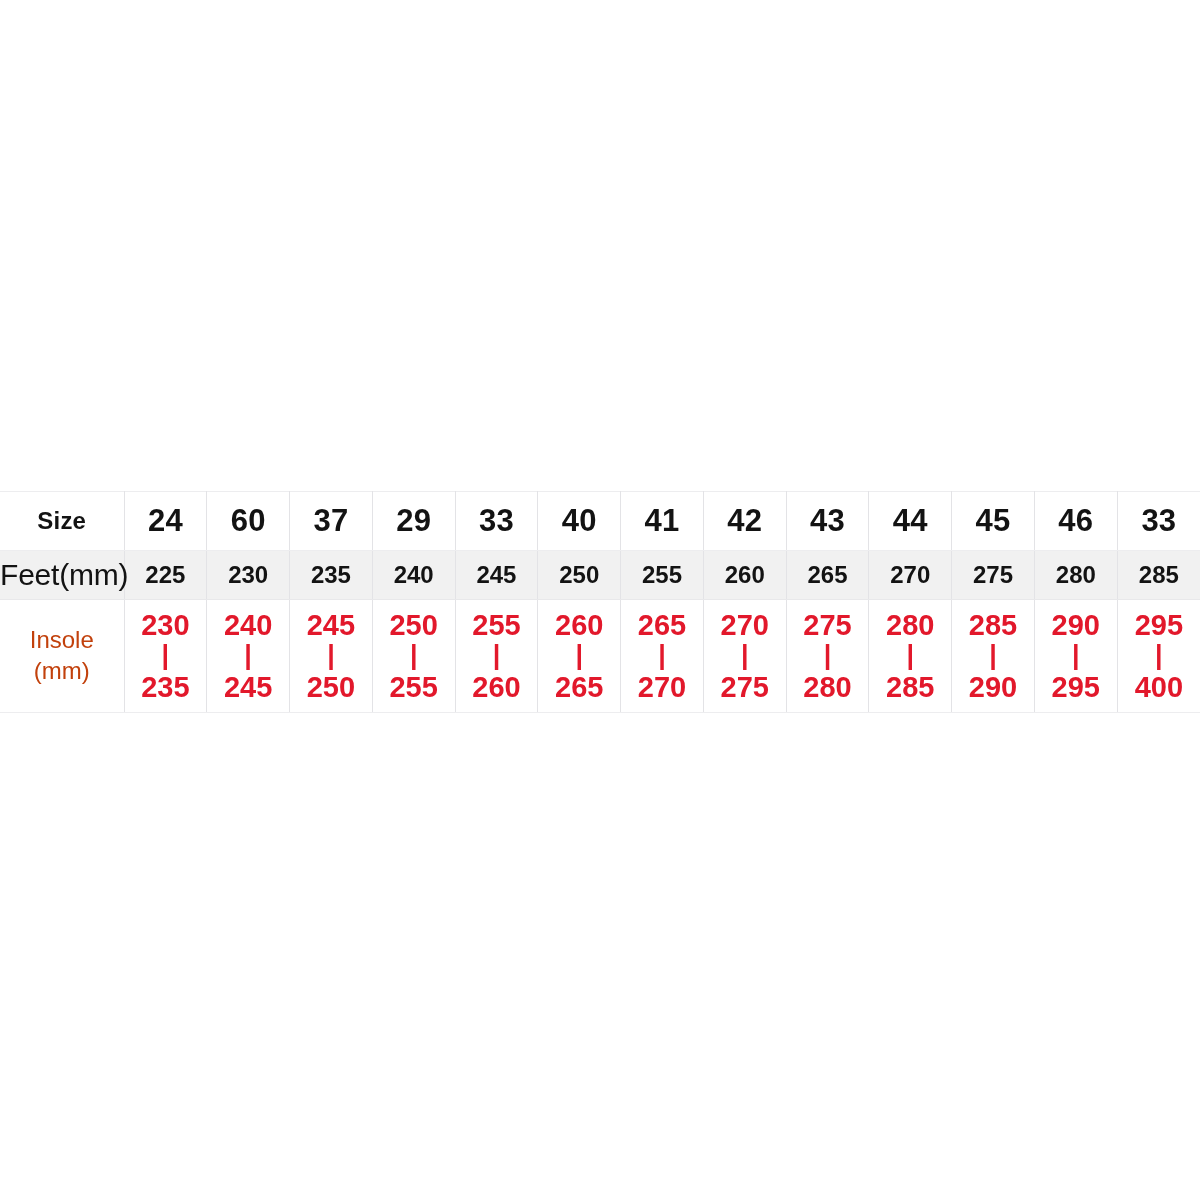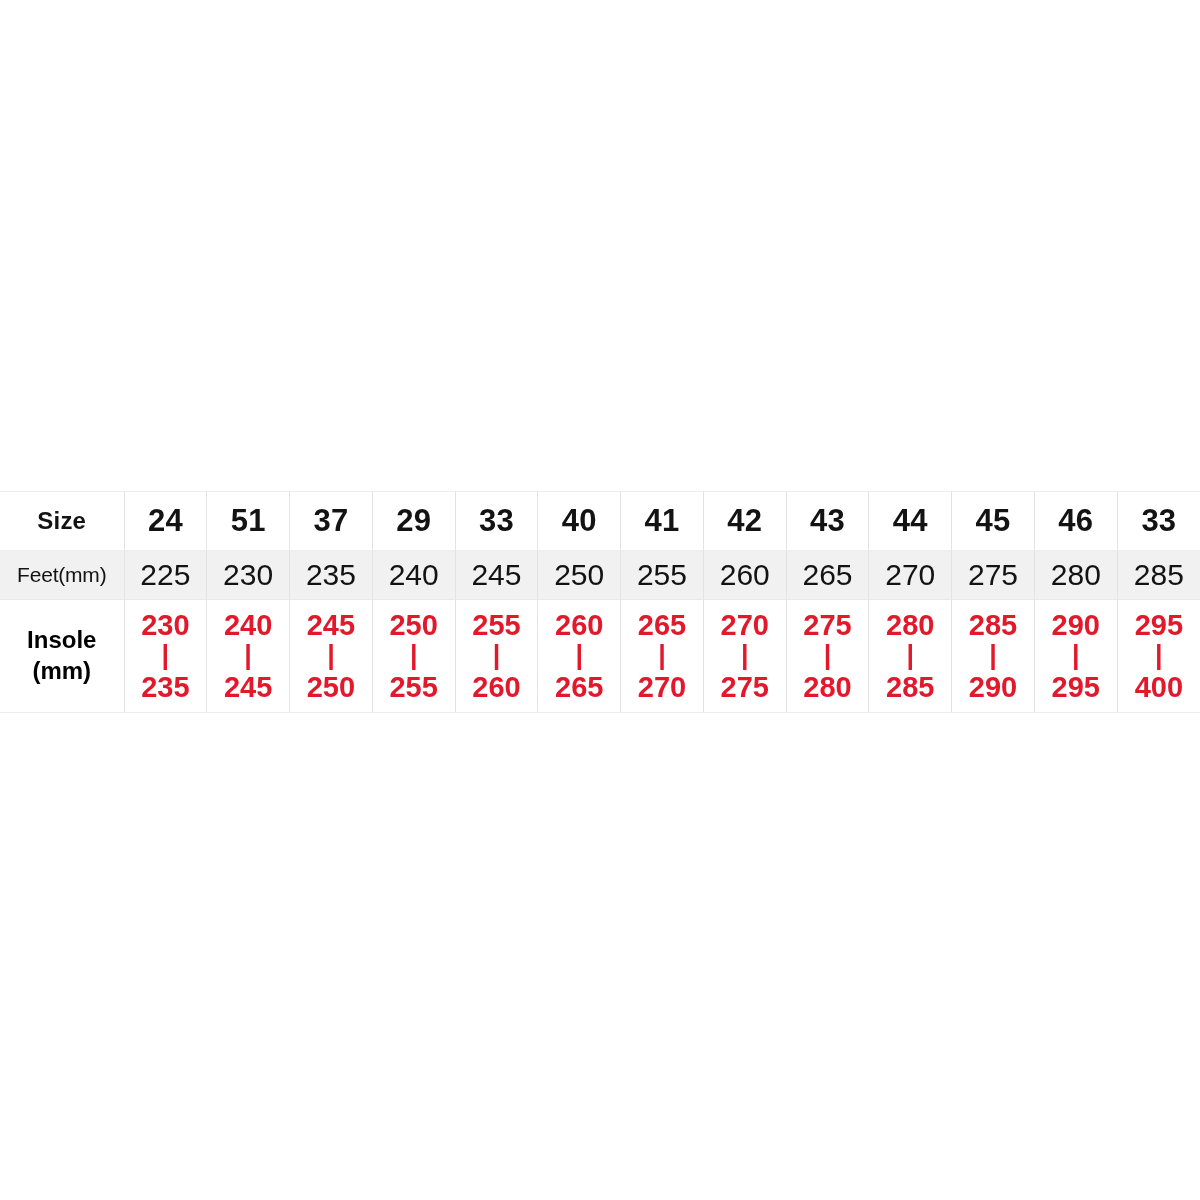--- a/index.html
+++ b/index.html
@@ -63,44 +63,44 @@
     letter-spacing: 0.2px;
   }
   tr.row-size td.rowlabel {
     font-size: 24px;
     font-weight: bold;
   }
 
   
   tr.row-feet td {
     height: 48px;
-    font-size: 30px;
-    font-weight: normal;
+    font-size: 24px;
+    font-weight: bold;
     background: #f1f1f1;
     border-top-color: #e8e8ea;
     border-bottom-color: #e8e8ea;
   }
   tr.row-feet td.rowlabel {
-    font-size: 21px;
+    font-size: 30px;
     font-weight: normal;
     letter-spacing: -0.2px;
   }
 
   
   tr.row-insole td {
     height: 112px;
     font-size: 29px;
     font-weight: bold;
     color: #e2182b;
     line-height: 1.12;
   }
   tr.row-insole td.rowlabel {
     font-size: 24px;
-    font-weight: bold;
-    color: #000000;
+    font-weight: normal;
+    color: #c2410c;
     line-height: 1.28;
   }
 
   .range-hi, .range-lo {
     display: block;
   }
   .range-dash {
     display: block;
     font-size: 27px;
     line-height: 1.0;
@@ -130,21 +130,21 @@
         <col class="data-col">
           <col class="data-col">
           <col class="data-col">
         <col class="data-col">
       </colgroup>
       <tbody>
 
         <tr class="row-size">
           <td class="rowlabel">Size</td>
           <td>24</td>
-          <td>51</td>
+          <td>60</td>
           <td>37</td>
           <td>29</td>
           <td>33</td>
           <td>40</td>
           <td>41</td>
           <td>42</td>
           <td>43</td>
           <td>44</td>
           <td>45</td>
           <td>46</td>

